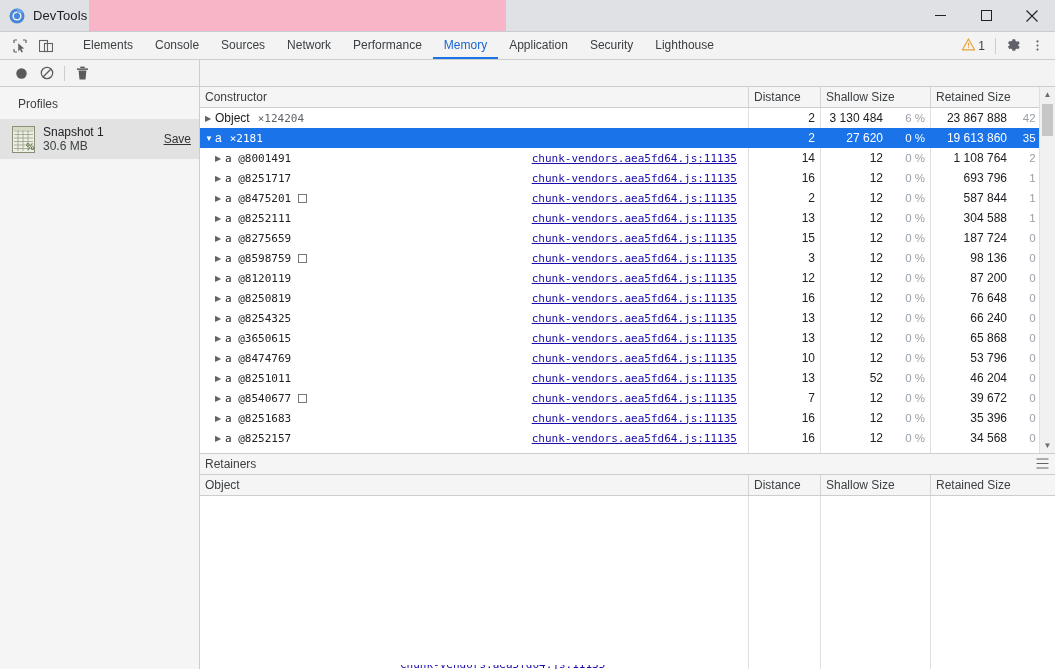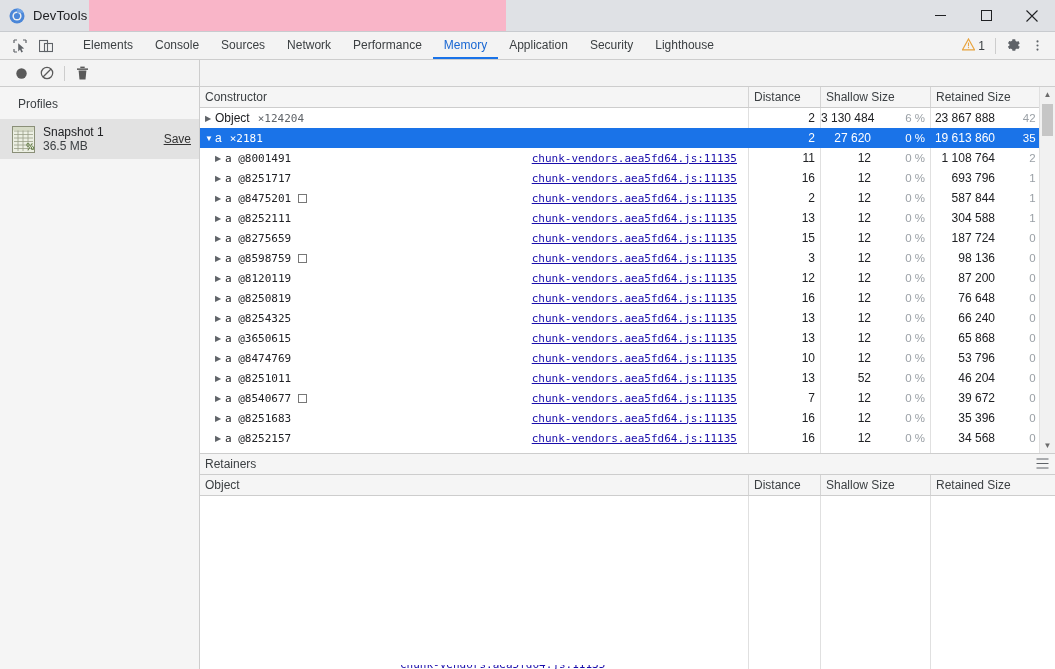--- a/index.html
+++ b/index.html
@@ -351,21 +351,21 @@
   }
   .grow.sel .cell { border-right: 1px solid #1a73e8; }
   .grow .cell.ctor { padding-left: 5px; }
   .grow .cell.num {
     justify-content: flex-end;
     padding-right: 5px;
   }
   .grow .cell.numpct {
     justify-content: flex-end;
     padding-right: 5px;
-    gap: 16px;
+    gap: 4px;
   }
   .pctv {
     width: 38px;
     text-align: right;
     color: #9aa0a6;
     font-size: 11.5px;
   }
   .grow.sel .pctv { color: #fff; }
   .numv { text-align: right; }
 
@@ -663,21 +663,21 @@
             <g stroke="#9aa089" stroke-width="0.8">
               <path d="M2 5 H21 M2 8.5 H21 M2 12 H21 M2 15.5 H21 M2 19 H21 M2 22.5 H21"></path>
               <path d="M6 2 V25 M11 2 V25 M16 2 V25"></path>
             </g>
             <rect x="1" y="1" width="21" height="3.4" fill="#d6dbc6"></rect>
             <text x="14" y="24" font-family="DejaVu Sans, sans-serif" font-size="9" fill="#4b6b2a">%</text>
           </svg>
         </span>
         <span class="snaptext">
           <span class="snapname">Snapshot 1</span>
-          <span class="snapsize">36.5 MB</span>
+          <span class="snapsize">30.6 MB</span>
         </span>
         <span class="savelink">Save</span>
       </div>
     </div>
 
     <div class="main">
 
       <div class="gridwrap">
         <div class="ghead">
           <div class="hc c-ctor">Constructor</div>
@@ -717,21 +717,21 @@
                 <span class="numv">19 613 860</span>
                 <span class="pctv">35 %</span>
               </div>
             </div>
             <div class="grow">
               <div class="cell ctor c-ctor">
                 <span class="tri indent">▶</span>
                 <span class="ctorname">a @8001491</span>
                 <span class="srclink">chunk-vendors.aea5fd64.js:11135</span>
               </div>
-              <div class="cell num c-dist">11</div>
+              <div class="cell num c-dist">14</div>
               <div class="cell numpct c-shal">
                 <span class="numv">12</span>
                 <span class="pctv">0 %</span>
               </div>
               <div class="cell numpct c-ret">
                 <span class="numv">1 108 764</span>
                 <span class="pctv">2 %</span>
               </div>
             </div>
             <div class="grow">

